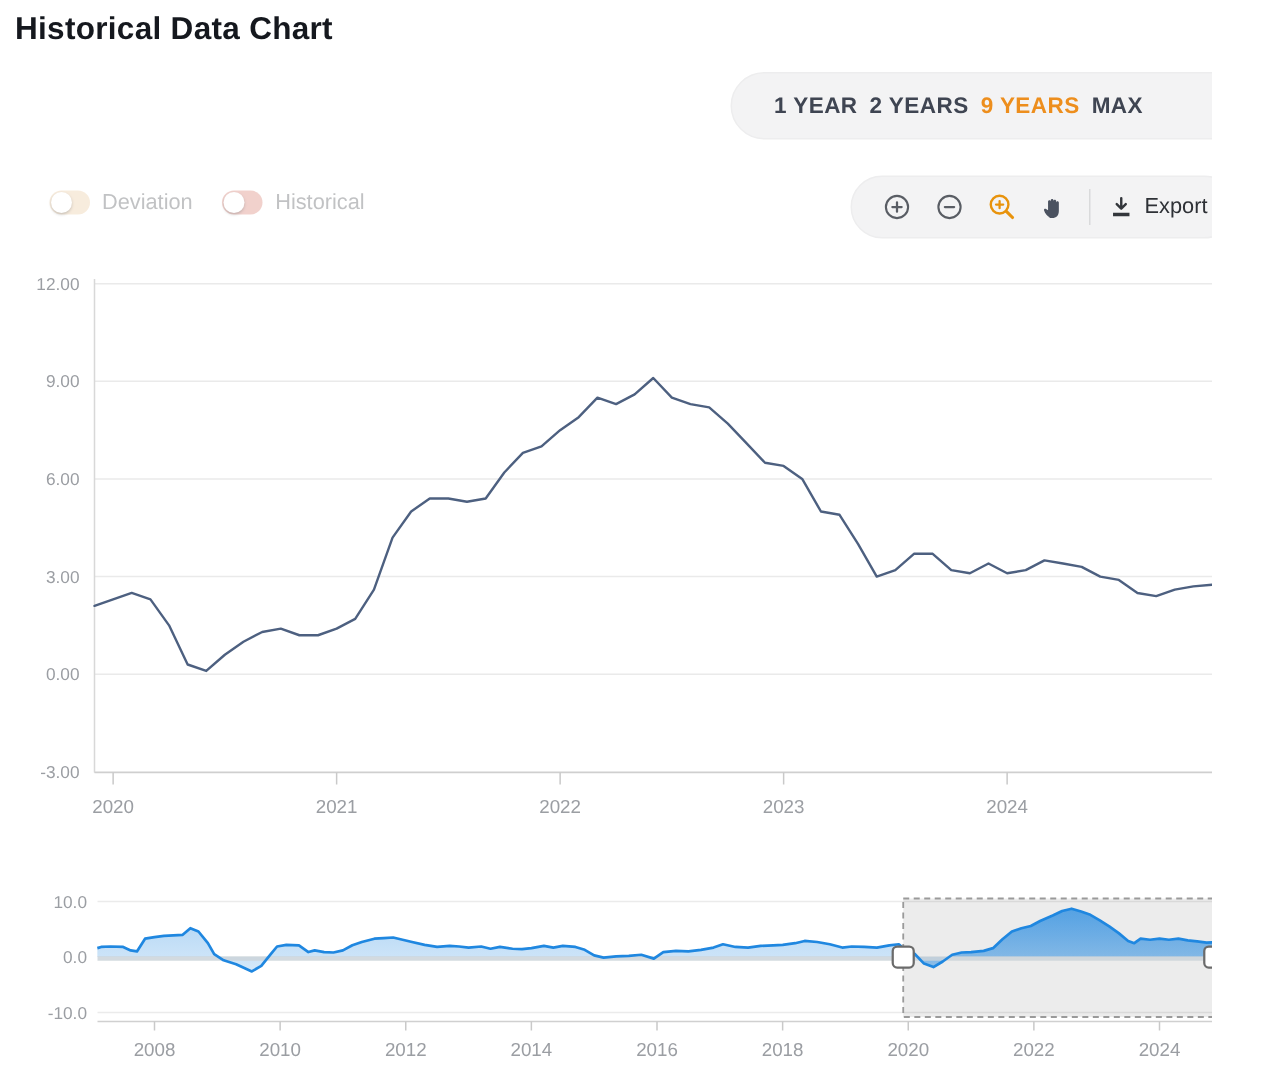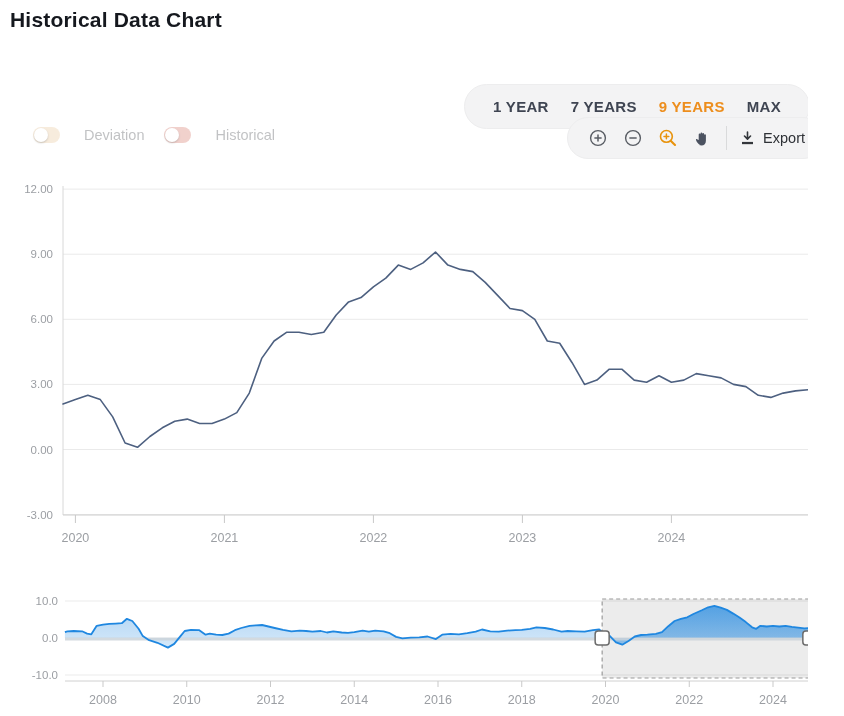--- a/index.html
+++ b/index.html
@@ -1,28 +1,28 @@
 <!DOCTYPE html>
 <html><head>
 <meta charset="utf-8">
 <style>
   html,body{margin:0;padding:0;background:#fff;}
   .canvas{position:relative;width:808px;height:716px;background:#ffffff;overflow:hidden;
           font-family:"Liberation Sans",sans-serif;-webkit-font-smoothing:antialiased;}
   .title{position:absolute;left:10px;top:8px;font-size:21px;font-weight:700;color:#15181e;letter-spacing:.2px;}
   
-  .range-pill{position:absolute;left:464px;top:48px;width:346px;height:45px;background:#f3f3f4;
+  .range-pill{position:absolute;left:487px;top:48px;width:346px;height:45px;background:#f3f3f4;
               border:1px solid #ededee;border-radius:23px;display:flex;align-items:center;
-              justify-content:space-between;padding:0 24px;box-sizing:border-box;margin-top:36px;}
+              justify-content:flex-start;padding:0 24px;box-sizing:border-box;}
   .range-btn{background:none;border:none;font-family:inherit;font-size:15px;font-weight:700;
              color:#3f4552;letter-spacing:.3px;cursor:pointer;padding:0 4px;}
   .range-btn.active{color:#ed8e1d;}
   
   .legend{position:absolute;left:33px;top:127px;display:flex;align-items:center;gap:20px;opacity:.55;}
-  .legend-item{display:flex;align-items:center;gap:24px;cursor:pointer;}
+  .legend-item{display:flex;align-items:center;gap:8px;cursor:pointer;}
   .toggle{position:relative;width:27px;height:16px;border-radius:9px;display:inline-block;}
   .toggle-deviation{background:#f2ddc2;}
   .toggle-consensus{background:#e6aca4;}
   .knob{position:absolute;left:1px;top:1px;width:14px;height:14px;border-radius:50%;background:#fff;
         box-shadow:0 1px 2px rgba(0,0,0,.35);}
   .legend-label{font-size:14.5px;color:#8f9194;}
   
   .toolbar{position:absolute;left:567px;top:117px;width:257px;height:42px;background:#f3f3f4;
            border:1px solid #ededee;border-radius:21px;display:flex;align-items:center;
            padding:0 12px;box-sizing:border-box;justify-content:space-between;}
@@ -37,21 +37,21 @@
 </style>
 </head>
 <body>
 
 <div class="canvas">
 
   <div class="title">Historical Data Chart</div>
 
   <div class="range-pill">
     <button class="range-btn">1 YEAR</button>
-    <button class="range-btn">7 YEARS</button>
+    <button class="range-btn">2 YEARS</button>
     <button class="range-btn active">9 YEARS</button>
     <button class="range-btn">MAX</button>
   </div>
 
   <div class="legend">
     <div class="legend-item">
       <span class="toggle toggle-deviation">
         <span class="knob"></span>
       </span>
       <span class="legend-label">Deviation</span>

